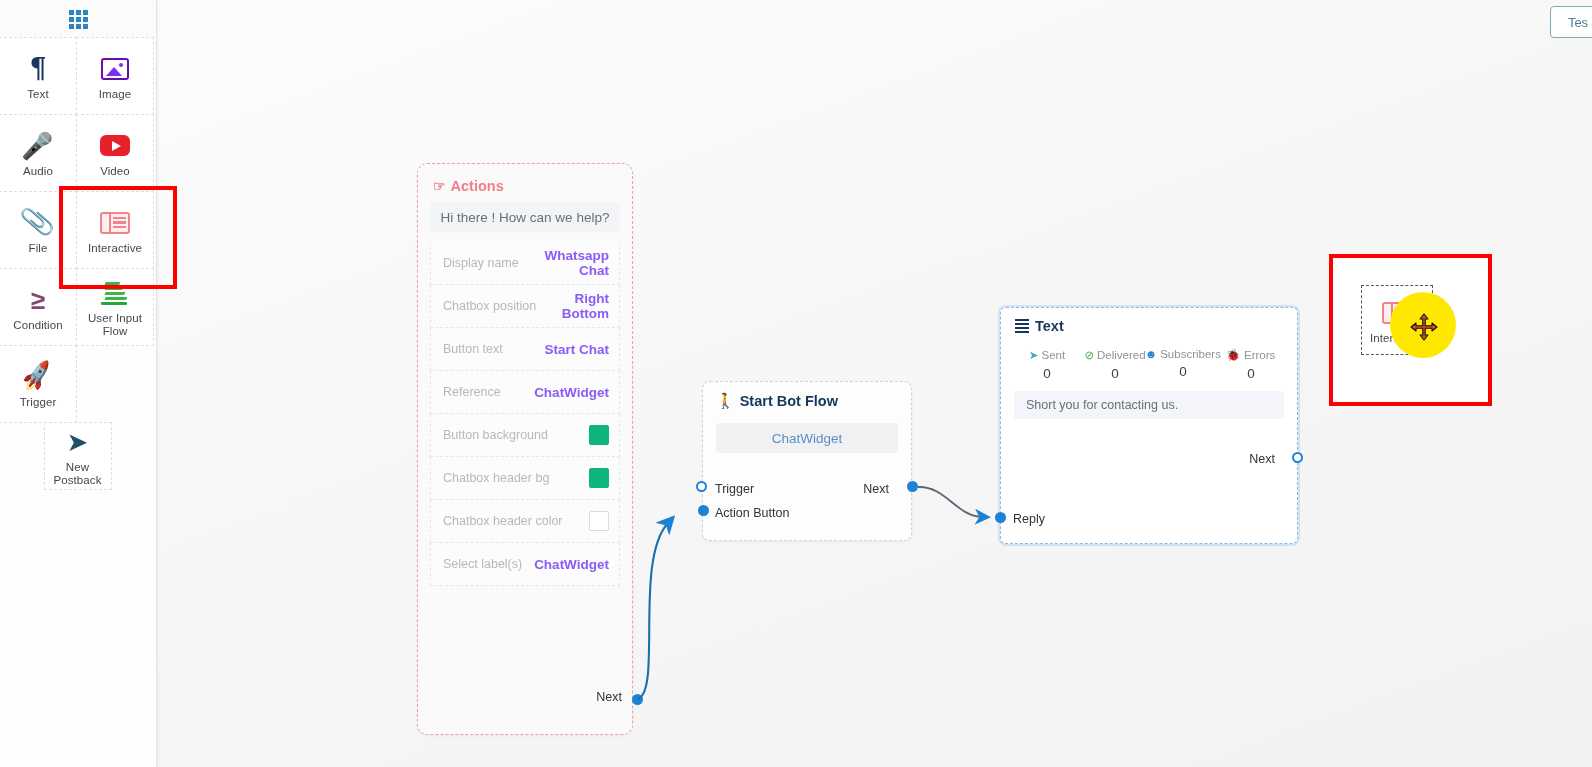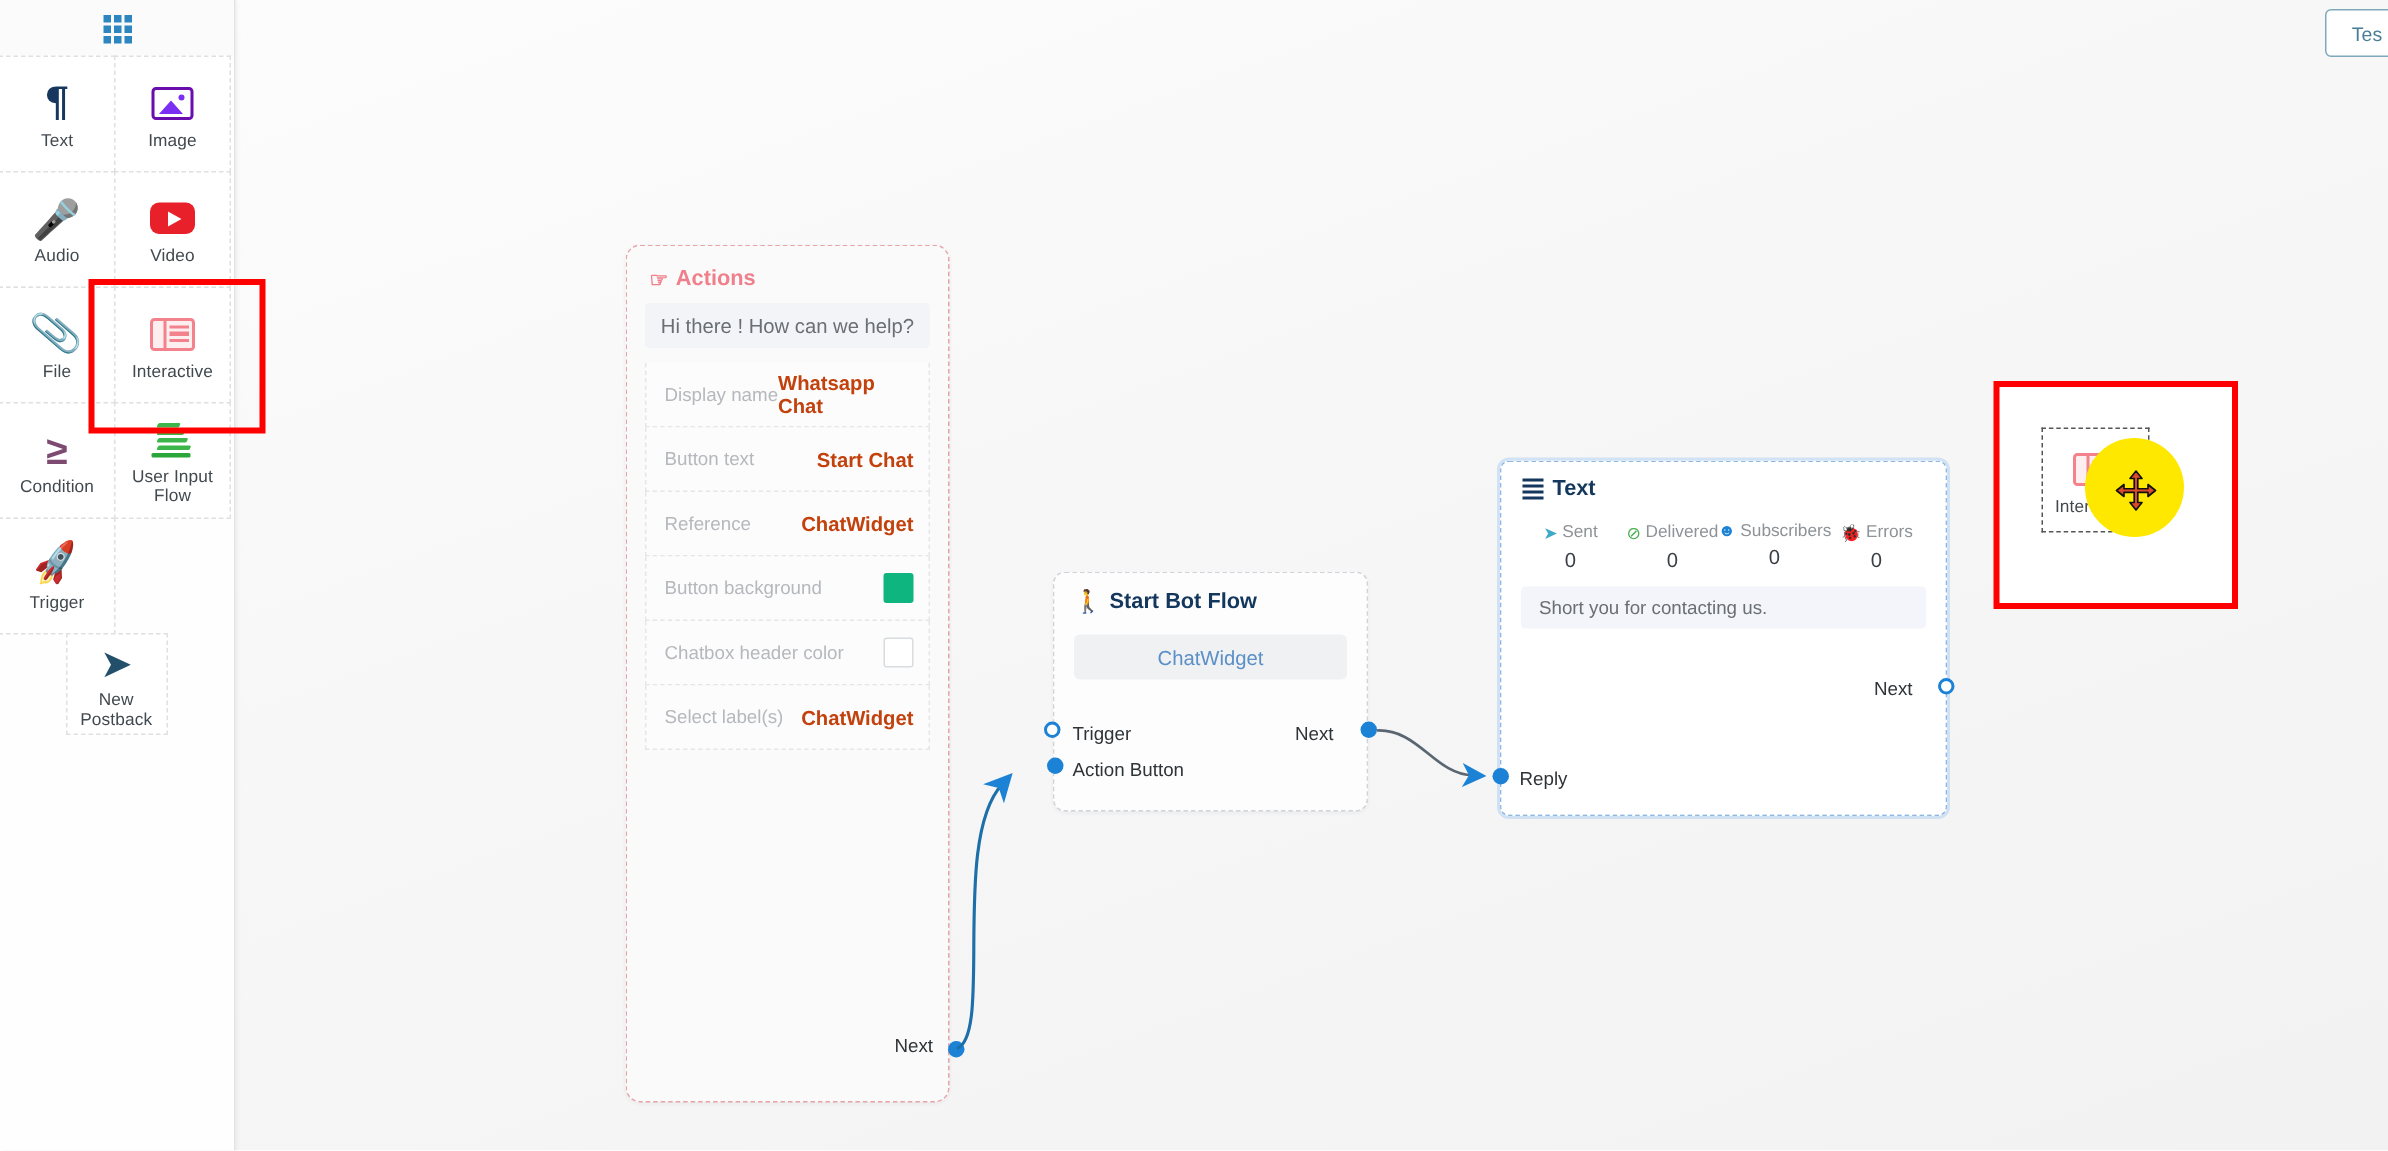--- a/index.html
+++ b/index.html
@@ -105,21 +105,21 @@
   }
   .pill-link { background: #f0f1f3; color: #5b8fc7; }
   .pill-msg  { background: #f2f4f8; color: #6a6f75; margin-bottom: 10px; }
   .kv {
     margin: 0 12px; height: 43px; border: 1px dashed #e6e6e6; border-top: none;
     display: flex; align-items: center; justify-content: space-between;
     padding: 0 10px 0 12px; background: #fcfcfc;
   }
   .kv:first-of-type { border-top: 1px dashed #e6e6e6; }
   .kv-k { font-size: 12.5px; color: #b5b8bc; white-space: nowrap; }
-  .kv-v { font-size: 13.5px; color: #c2410c; font-weight: 700; }
+  .kv-v { font-size: 13.5px; color: #8b5cf6; font-weight: 700; text-align: right; }
   .sw { width: 20px; height: 20px; border: 1px solid #d9dcdf; border-radius: 2px; }
   .sw.green { background: #0fb57f; border-color: #0fb57f; }
   .sw.white { background: #ffffff; }
   .port-row {
     position: absolute; right: 10px; bottom: 30px;
     font-size: 12.5px; color: #2f3438; display: flex; align-items: center; gap: 0;
   }
 
   
   #node-start {
@@ -327,29 +327,37 @@
 
     <div class="pill pill-msg">
       <span>Hi there ! How can we help?</span>
     </div>
 
     <div class="kv">
       <span class="kv-k">Display name</span>
       <span class="kv-v">Whatsapp Chat</span>
     </div>
     <div class="kv">
+      <span class="kv-k">Chatbox position</span>
+      <span class="kv-v">Right Bottom</span>
+    </div>
+    <div class="kv">
       <span class="kv-k">Button text</span>
       <span class="kv-v">Start Chat</span>
     </div>
     <div class="kv">
       <span class="kv-k">Reference</span>
       <span class="kv-v">ChatWidget</span>
     </div>
     <div class="kv">
       <span class="kv-k">Button background</span>
+      <span class="sw green"></span>
+    </div>
+    <div class="kv">
+      <span class="kv-k">Chatbox header bg</span>
       <span class="sw green"></span>
     </div>
     <div class="kv">
       <span class="kv-k">Chatbox header color</span>
       <span class="sw white"></span>
     </div>
     <div class="kv">
       <span class="kv-k">Select label(s)</span>
       <span class="kv-v">ChatWidget</span>
     </div>

